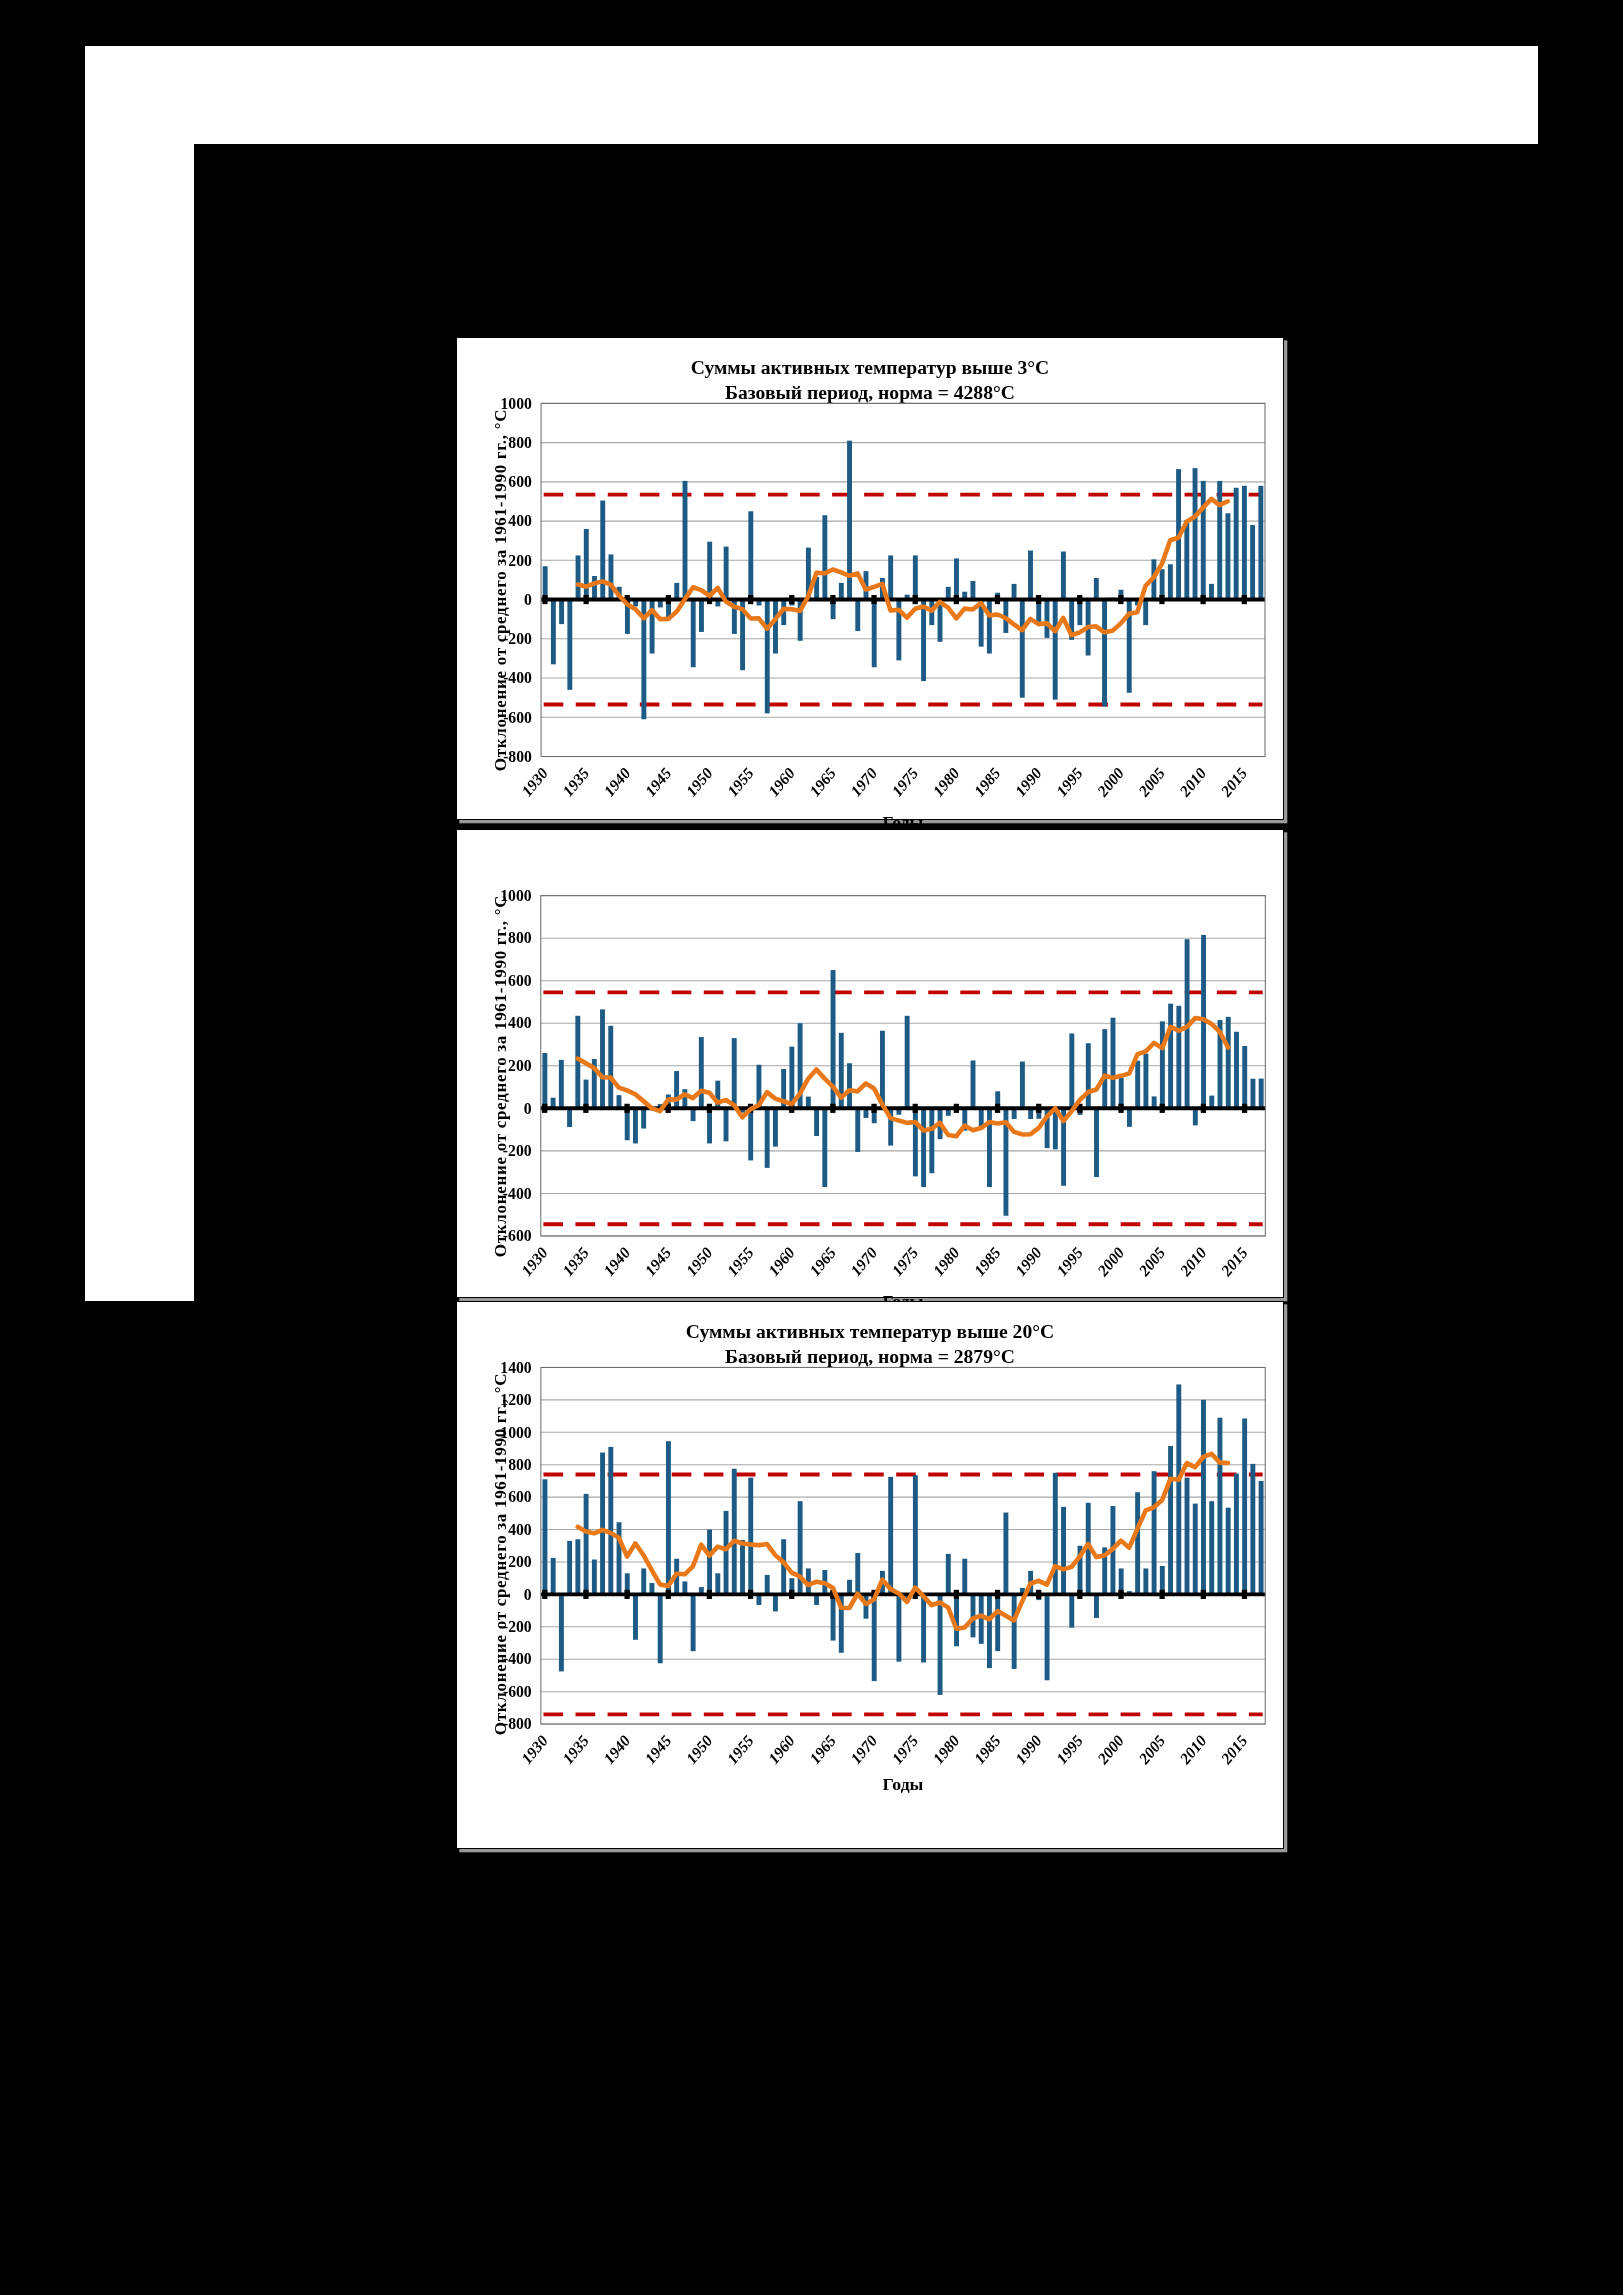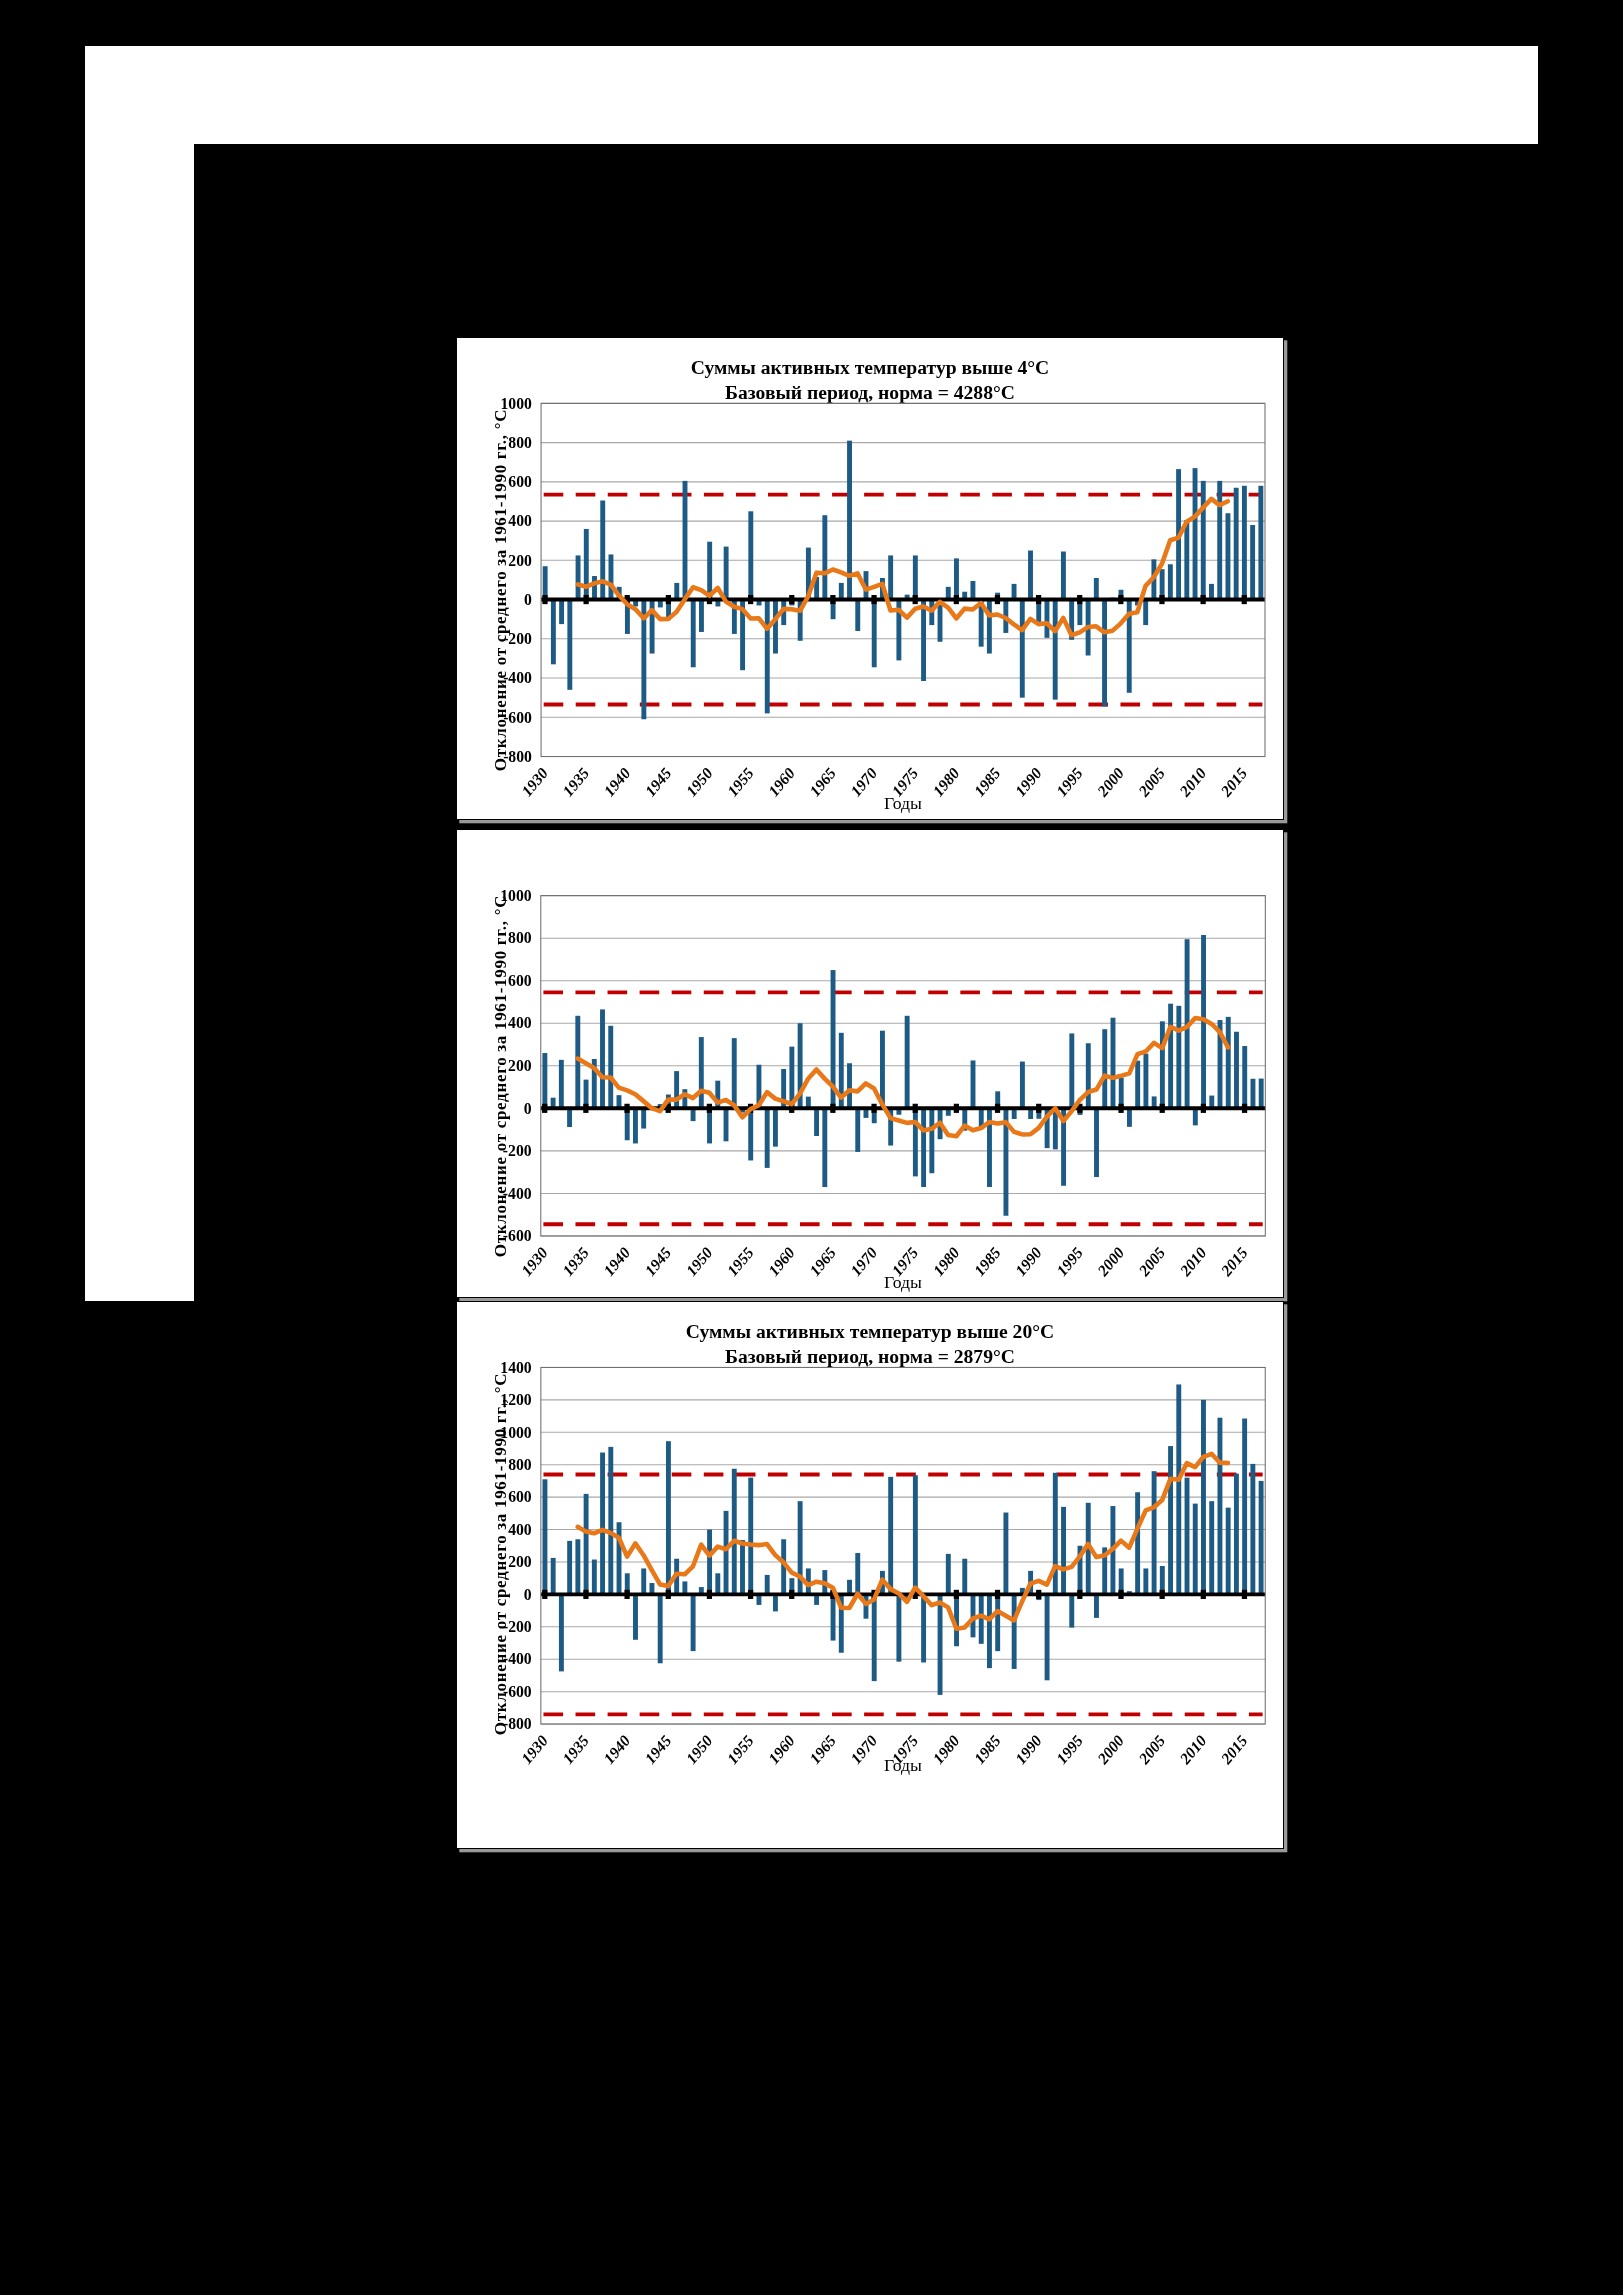--- a/index.html
+++ b/index.html
@@ -9,32 +9,32 @@
   .sheet-strip{position:absolute;left:85px;top:144px;width:109px;height:1157px;background:#fff;}
   .chart-box{position:absolute;left:456px;width:828px;background:#fff;border:1.3px solid #000;
              box-shadow:3.3px 3.3px 0 #9a9a9a;box-sizing:border-box;}
   .chart-box svg{position:absolute;left:0;top:0;}
   .chart-title{position:absolute;left:0;top:17px;width:100%;text-align:center;
                font-weight:bold;font-size:19.6px;line-height:25px;color:#000;}
   .y-title{position:absolute;left:-139px;width:366px;top:0;text-align:center;
            transform:rotate(-90deg);transform-origin:center;
            font-weight:bold;font-size:17px;color:#000;letter-spacing:0.7px;}
   .x-title{position:absolute;left:84px;width:724px;text-align:center;
-           font-weight:normal;font-size:17.7px;color:#000;}
+           font-weight:bold;font-size:17.7px;color:#000;margin-top:19px;}
 </style>
 </head>
 <body>
 
 <div class="canvas">
   <div class="sheet-band"></div>
   <div class="sheet-strip"></div>
 
   <section class="chart-box" id="box0" style="top:337px;height:483px;">
     <div class="chart-title">
-      <div>Суммы активных температур выше 4°С</div>
+      <div>Суммы активных температур выше 3°С</div>
       <div>Базовый период, норма = 4288°С</div>
     </div>
     <svg id="svg0" width="826" height="480" viewBox="0 0 1262 734">
         <g>
           <line x1="128" x2="1235" y1="640" y2="640" stroke="#a8a8a8" stroke-width="1.6"></line>
           <line x1="128" x2="1235" y1="580" y2="580" stroke="#a8a8a8" stroke-width="1.6"></line>
           <line x1="128" x2="1235" y1="520" y2="520" stroke="#a8a8a8" stroke-width="1.6"></line>
           <line x1="128" x2="1235" y1="460" y2="460" stroke="#a8a8a8" stroke-width="1.6"></line>
           <line x1="128" x2="1235" y1="340" y2="340" stroke="#a8a8a8" stroke-width="1.6"></line>
           <line x1="128" x2="1235" y1="280" y2="280" stroke="#a8a8a8" stroke-width="1.6"></line>

